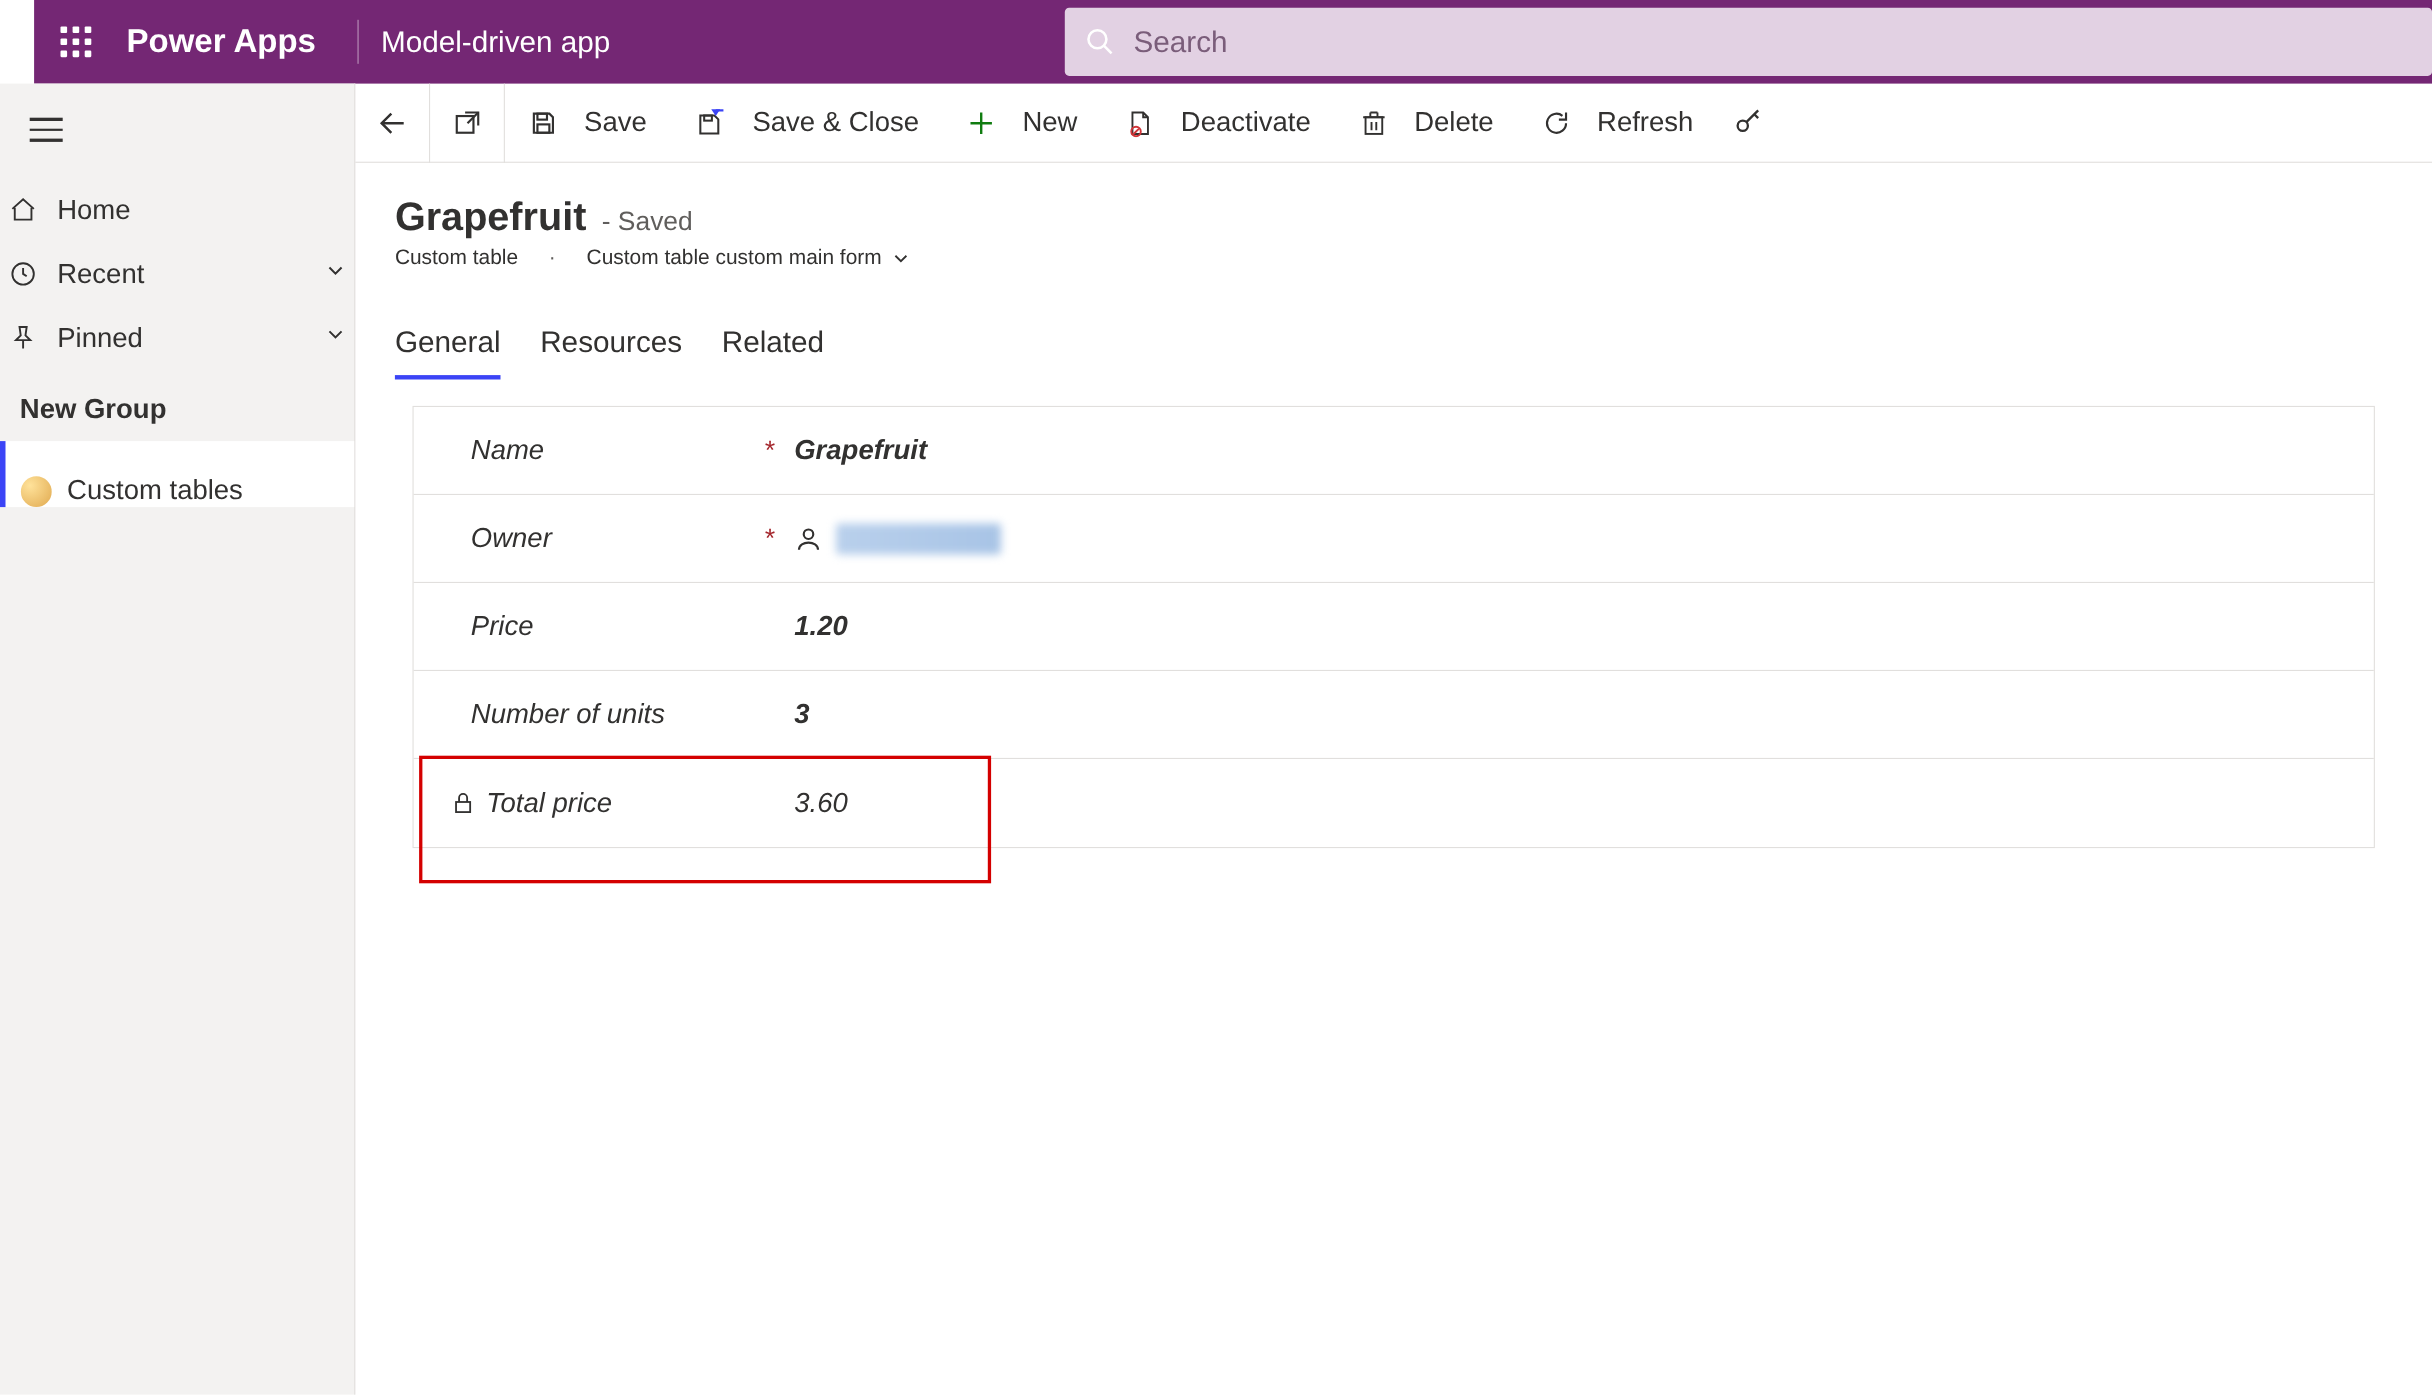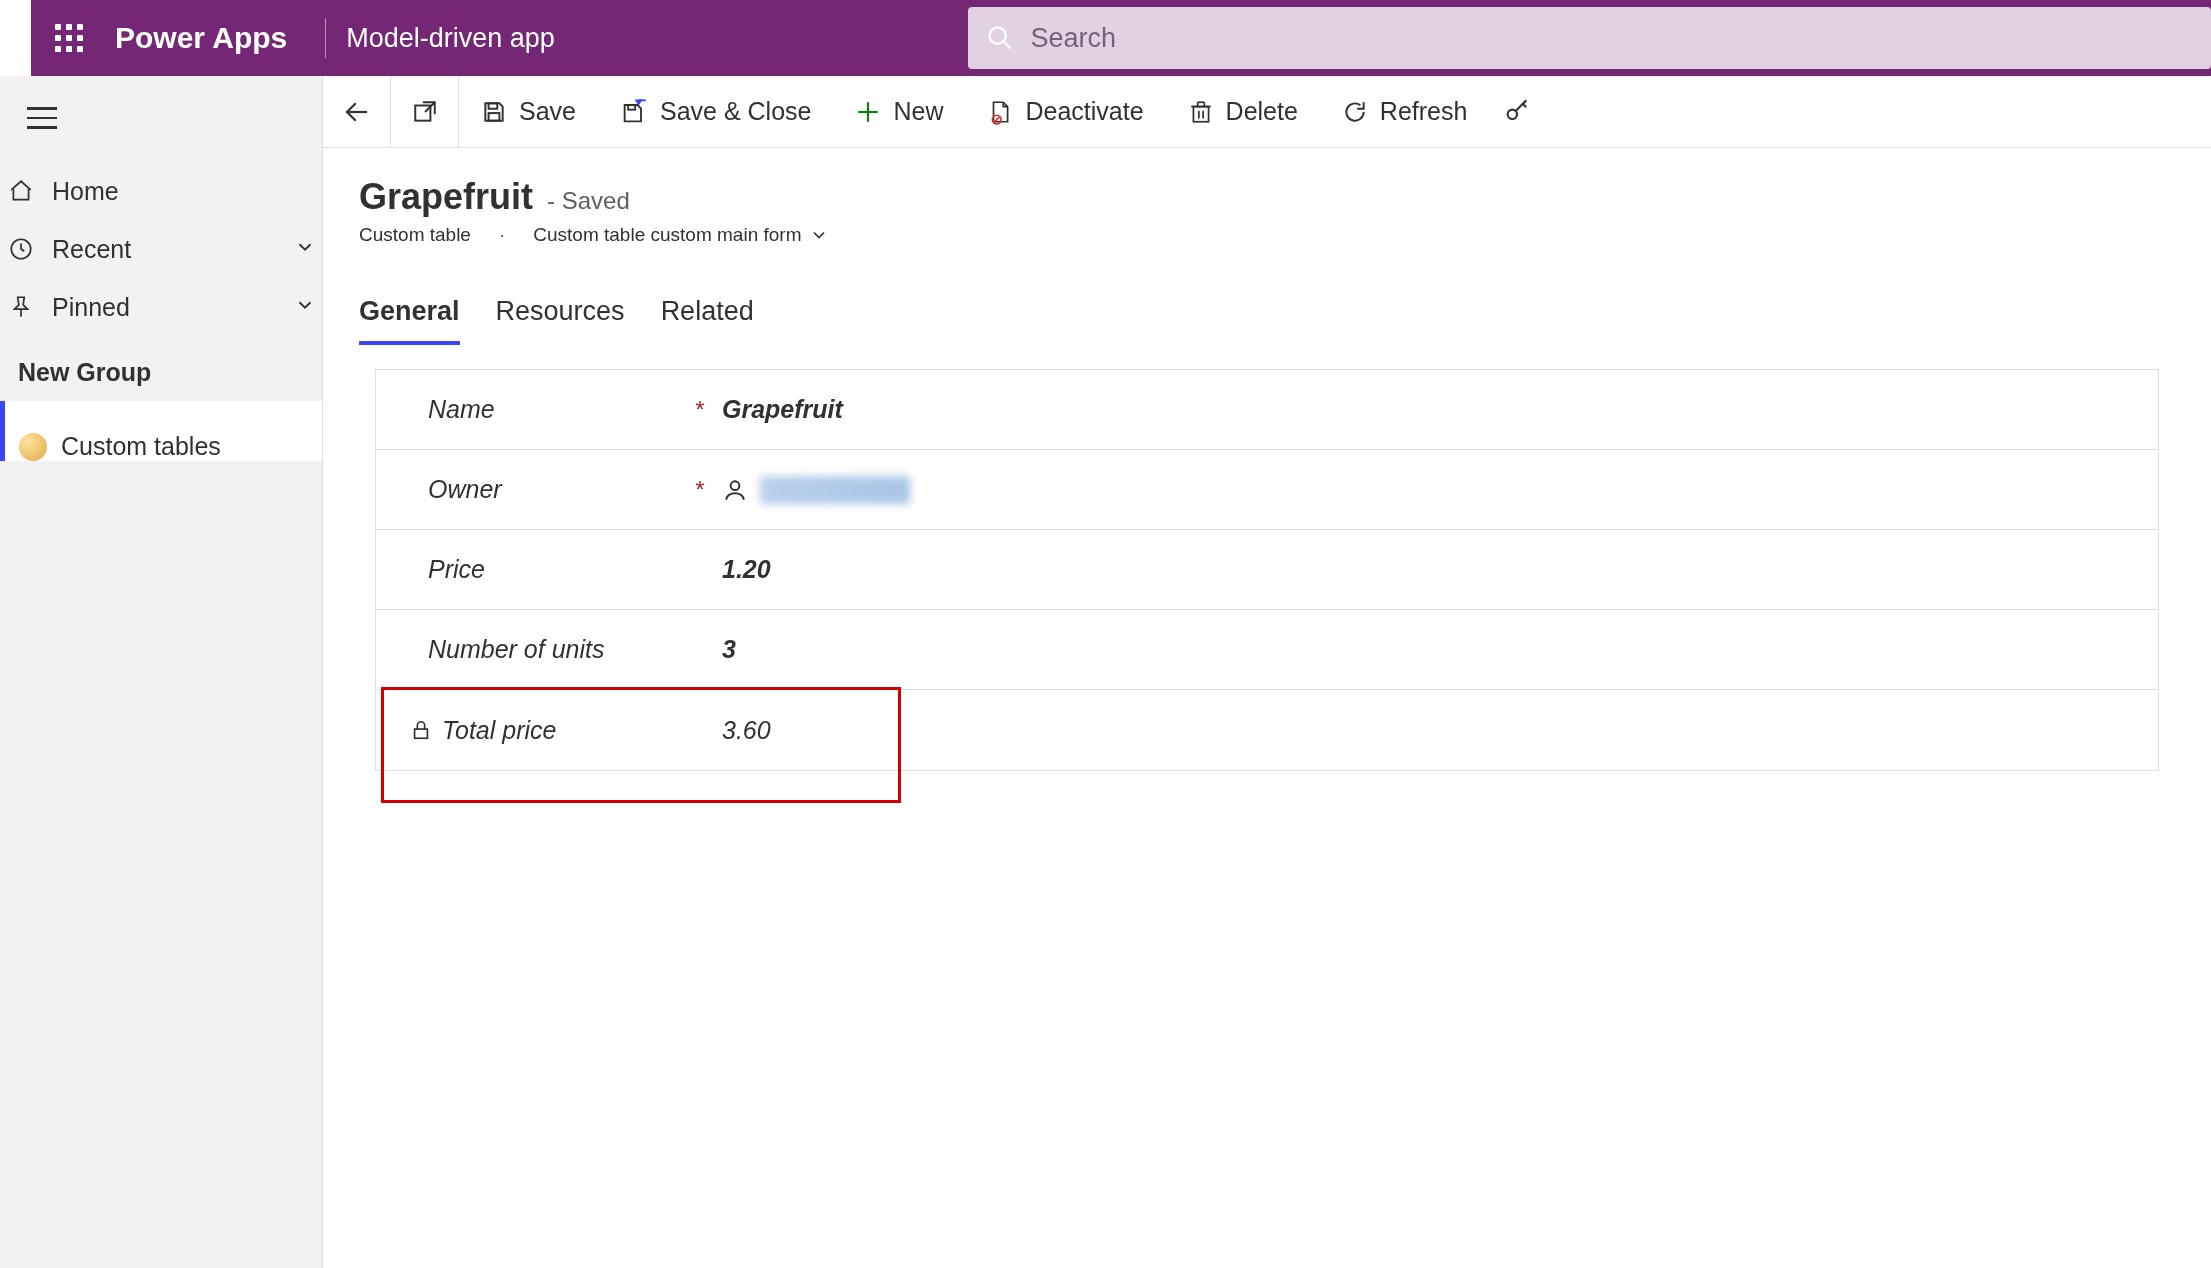--- a/index.html
+++ b/index.html
@@ -96,41 +96,41 @@
   .cmd-bar {
     height: 72px; border-bottom: 1px solid #e1dfdd;
     display: flex; align-items: center;
   }
   .cmd-back, .cmd-popout {
     width: 68px; height: 72px; border-right: 1px solid #e1dfdd;
     display: flex; align-items: center; justify-content: center; cursor: pointer;
   }
   .cmd-btn {
     display: flex; align-items: center; height: 72px;
-    padding: 0 22px; font-size: 25px; cursor: pointer; gap: 12px;
+    padding: 0 22px; font-size: 25px; cursor: pointer; gap: 24px;
   }
   .cmd-btn svg { flex: 0 0 auto; }
   .cmd-btn.new svg { color: #107c10; }
   .cmd-icon-only {
     width: 56px; height: 72px; display:flex; align-items:center; justify-content:center; cursor:pointer;
   }
 
   .record-header { padding: 28px 36px 10px; }
   .record-title-row { display: flex; align-items: baseline; gap: 14px; }
   .record-title { font-size: 36px; font-weight: 600; }
   .record-status { font-size: 24px; color: #605e5c; }
   .record-sub { display: flex; align-items: center; gap: 28px; font-size: 19px; color: #323130; margin-top: 6px;}
   .record-sub .dot { color: #605e5c; }
   .form-sel { display: flex; align-items: center; gap: 8px; cursor: pointer; }
 
   .tabs {
     display: flex; gap: 36px; padding: 40px 36px 0; font-size: 27px;
   }
   .tab { padding-bottom: 14px; cursor: pointer; color: #323130;}
-  .tab.active { font-weight: 700; border-bottom: 4px solid #3b44f6; }
+  .tab.active { font-weight: 400; border-bottom: 4px solid #3b44f6; }
 
   .form-area { padding: 24px 52px; font-style: italic; }
   .form-card {
     border: 1px solid #e1dfdd;
     padding: 0;
   }
   .field-row {
     display: flex; align-items: center; height: 80px;
     border-bottom: 1px solid #e1dfdd;
     padding: 0 36px 0 52px;

